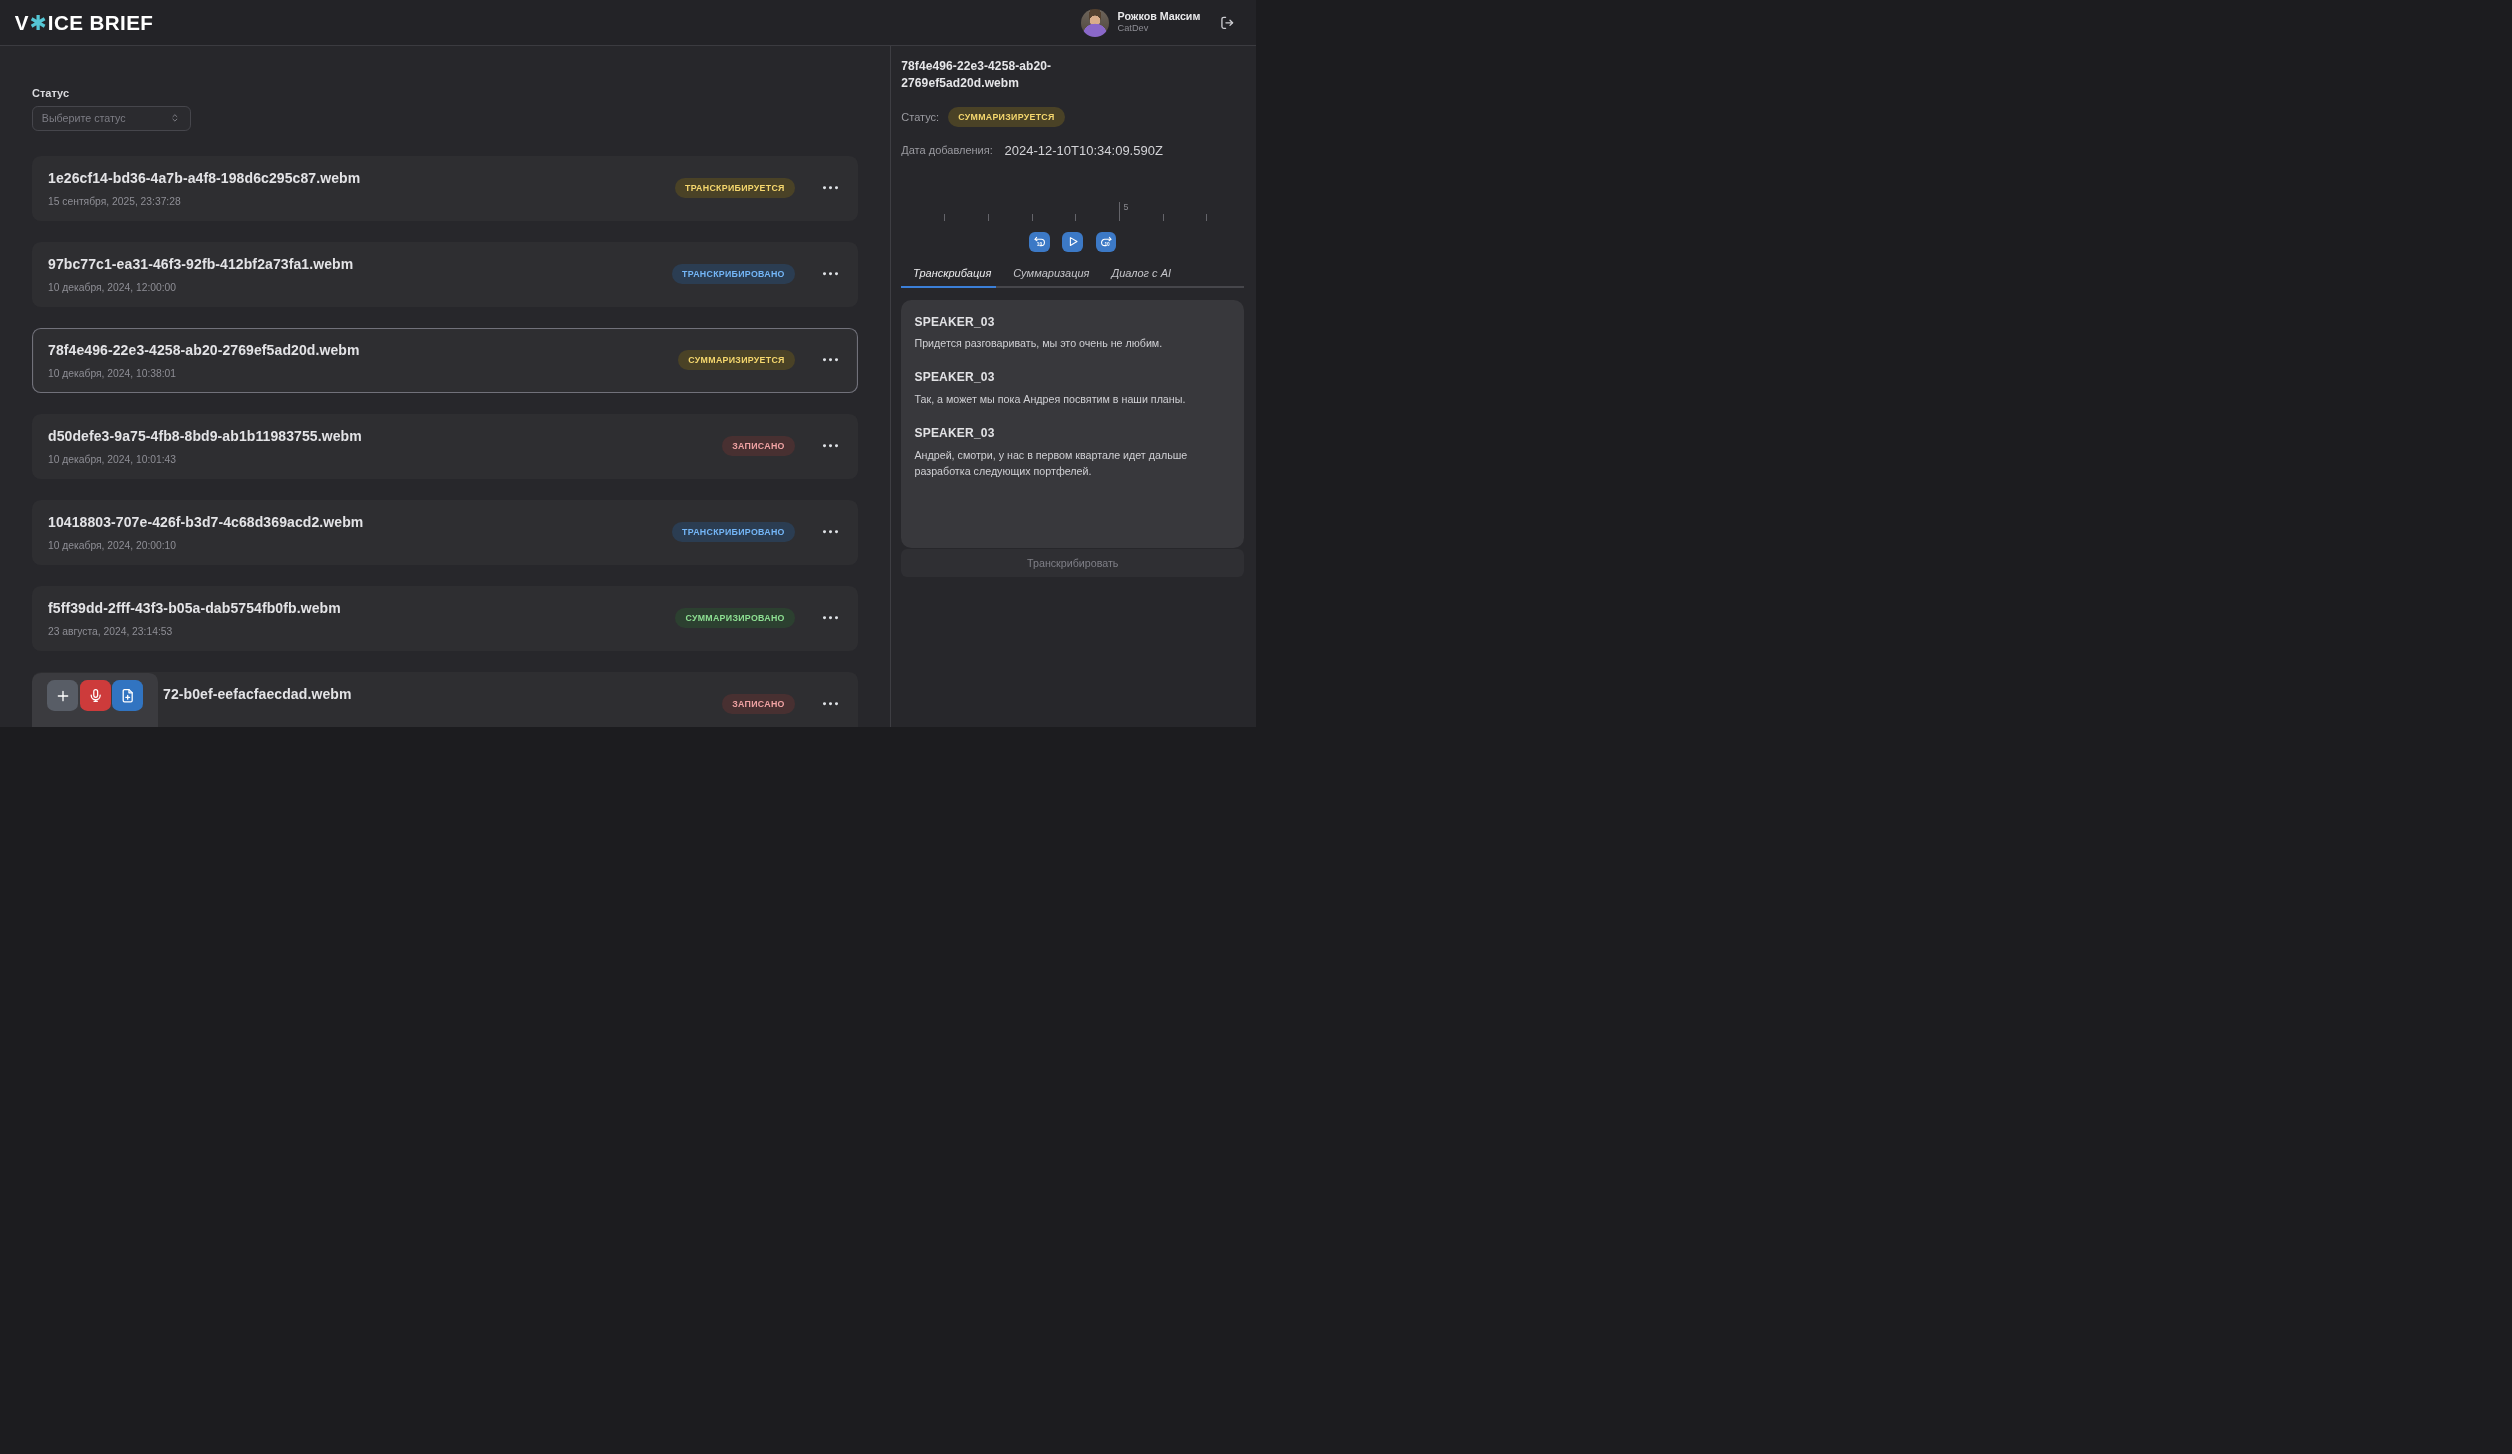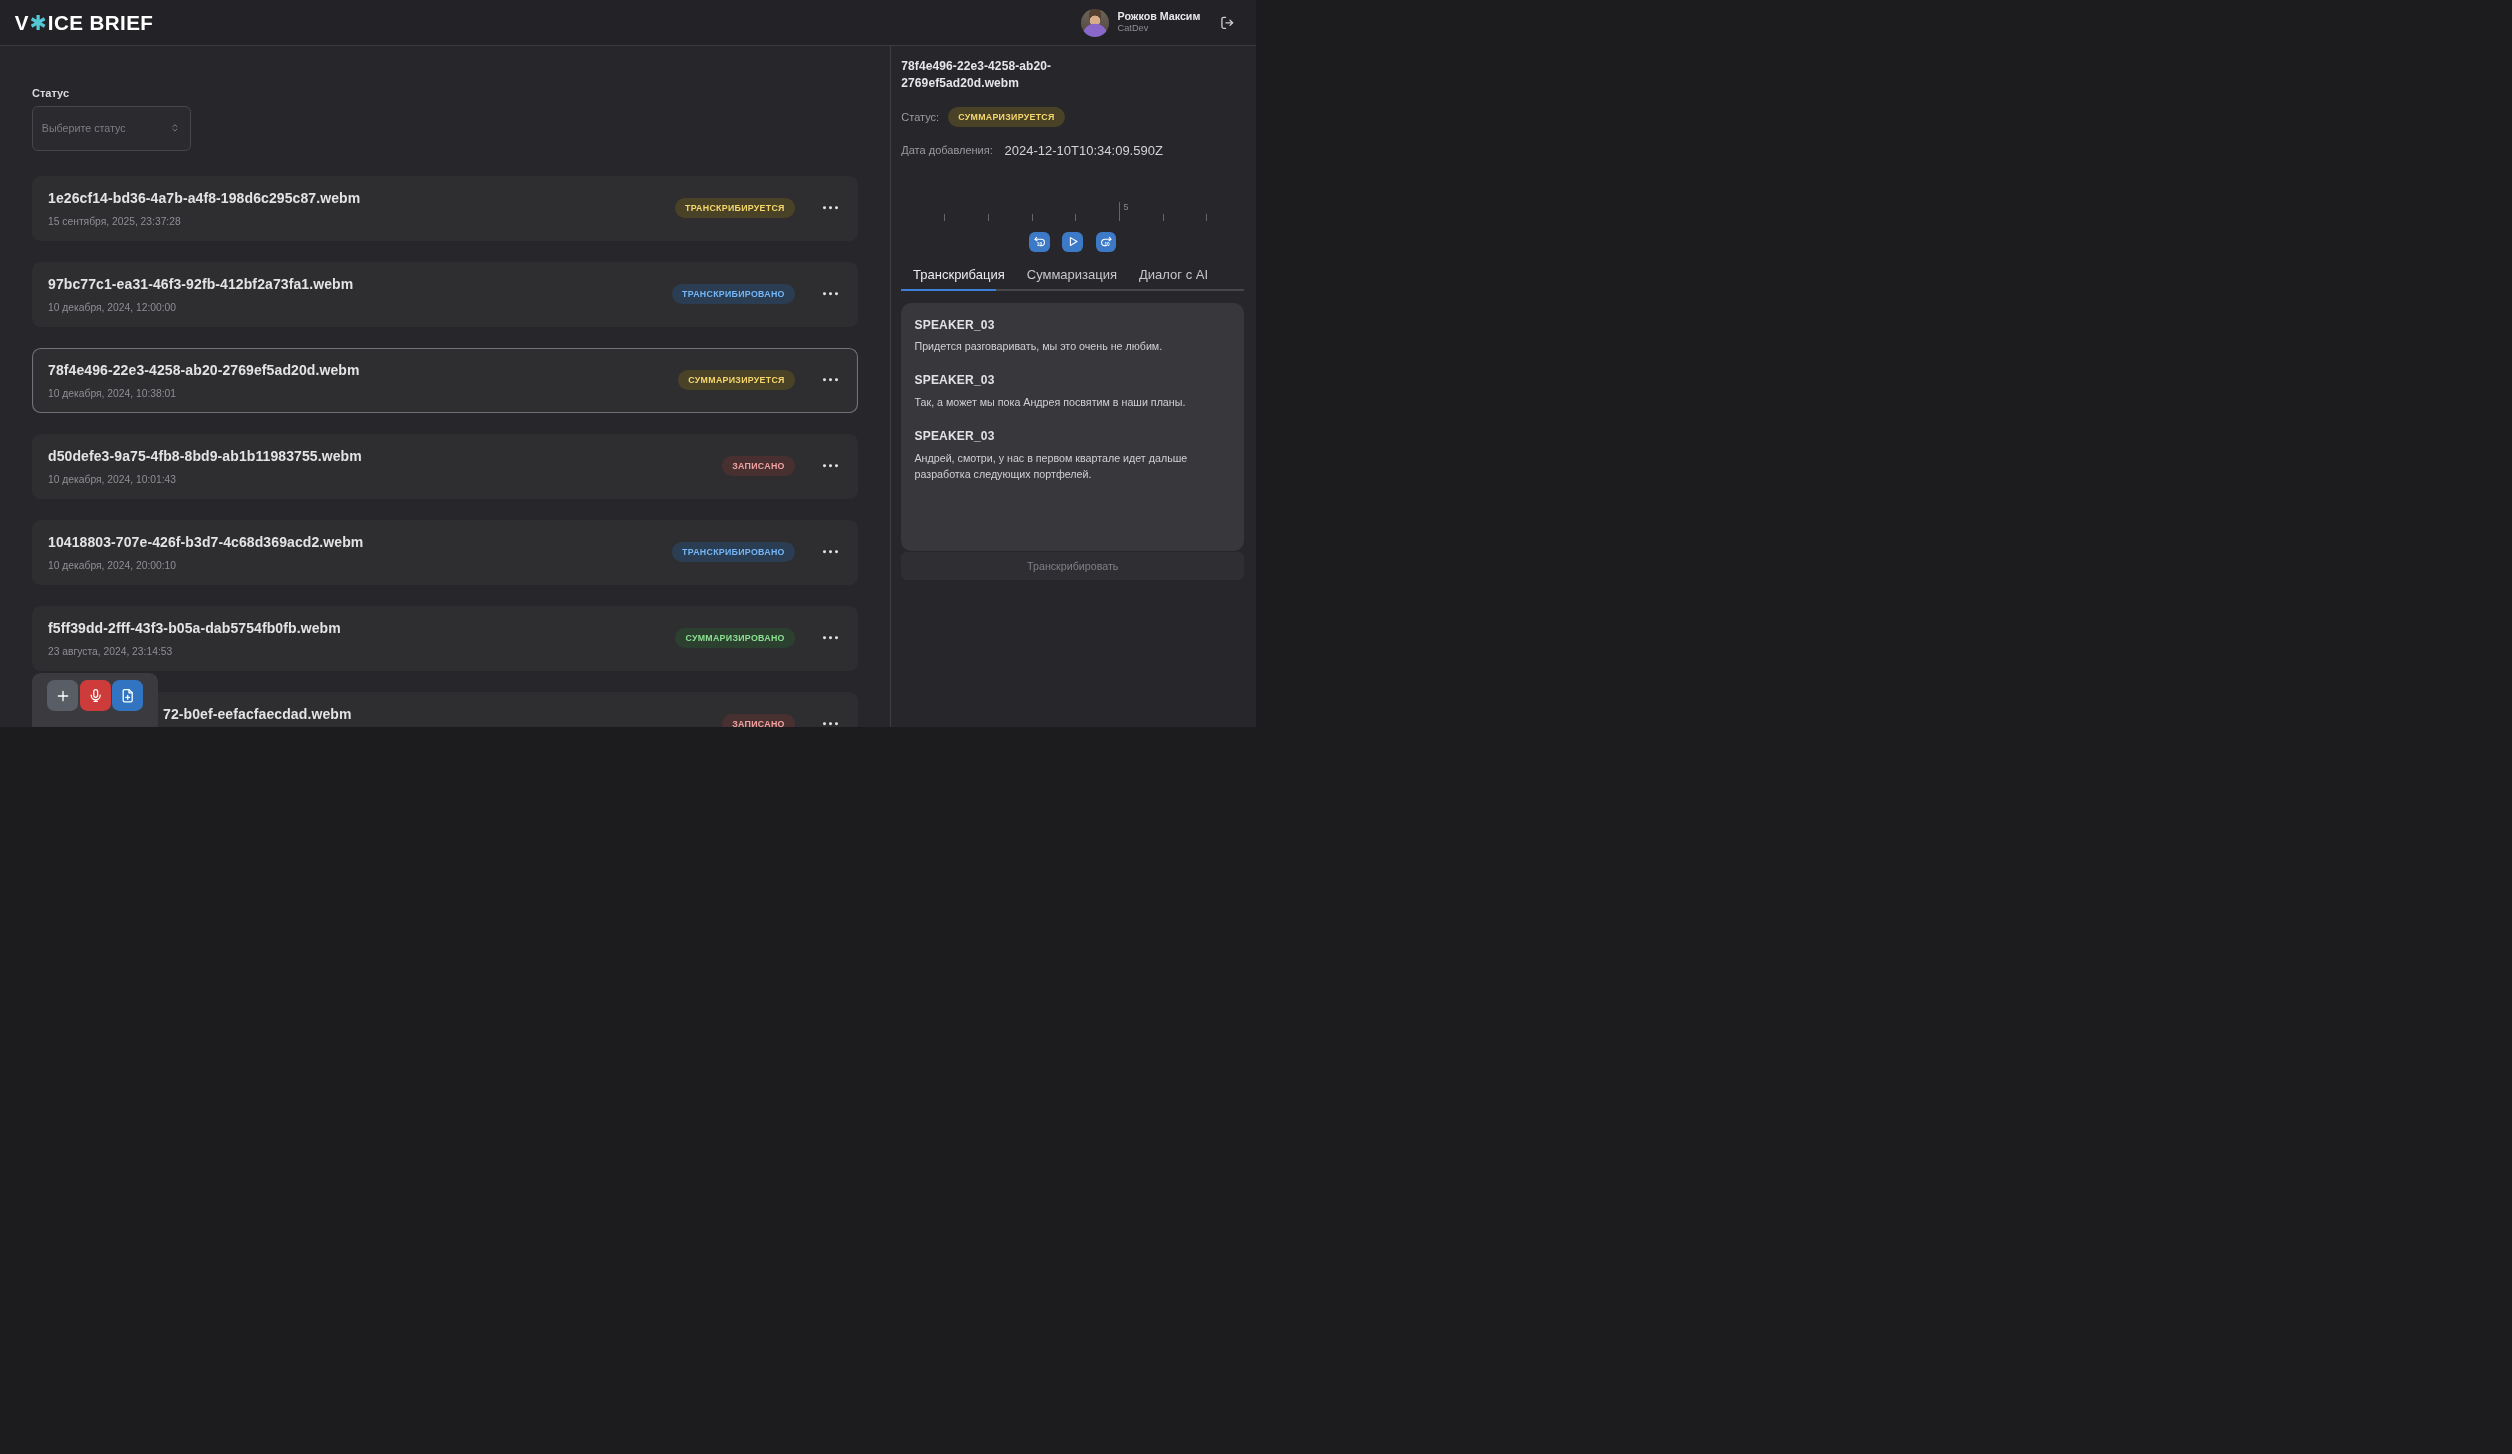--- a/index.html
+++ b/index.html
@@ -30,21 +30,21 @@
   .user-org  { font-size:9.2px; color:#8d8d94; }
   .logout-btn { background:none; border:none; cursor:pointer; margin-left:10.3px; display:flex; color:#cfcfd4; }
   
   .layout { display:flex; height:681px; }
   .main { position:relative; width:890px; flex:none; }
   .detail { flex:1; border-left:0.7px solid #3e3e43; padding:11.8px 11.8px 0 10.3px; }
   
   .filter { margin:41px 0 0 32px; }
   .filter-label { font-size:11px; color:#dadade;font-weight:bold; }
   .select {
-    margin-top:6.6px; width:159px; height:45px; border:0.7px solid #46464c; border-radius:5.9px;
+    margin-top:6.6px; width:159px; height:25px; border:0.7px solid #46464c; border-radius:5.9px;
     background:#2b2b2f; display:flex; align-items:center; justify-content:space-between;
     padding:0 8.8px; cursor:pointer;
   }
   .select-value { font-size:10.7px; color:#7d7d85; }
   .select .chev { color:#7d7d85; display:flex; }
   
   .file-list { margin:25px 32px 0 32px; display:flex; flex-direction:column; gap:21px; }
   .file-card {
     position:relative; height:65px; background:#2e2e31; border-radius:8.8px;
     padding:14.7px 16px; cursor:pointer; flex:none;
@@ -84,21 +84,21 @@
   .ruler { margin-top:40px; height:23.5px; display:flex; align-items:flex-end; gap:43px; padding-left:43px; cursor:pointer; }
   .tick { position:relative; width:0.7px; height:7.3px; background:#64646a; flex:none; }
   .tick.major { height:19px; }
   .tick-label { position:absolute; left:4.4px; top:0; font-size:8.8px; color:#8a8a90; }
   
   .player { margin-top:10.3px; display:flex; justify-content:center; gap:12.5px; }
   .pbtn { width:20.6px; height:20.6px; border-radius:5.9px; border:none; background:#3c79c6; cursor:pointer;
           display:flex; align-items:center; justify-content:center; color:#fff; }
   
   .tabs { position:relative; margin-top:14.7px; display:flex; gap:22px; padding:0 0 9.5px 11.8px; }
-  .tab { font-size:13px; color:#c6c6cb; cursor:pointer; }
+  .tab { font-size:11px; color:#c6c6cb; cursor:pointer;font-style:italic; }
   .tab.active { color:#ececee; }
   .tabs-line { position:absolute; left:0; right:0; bottom:0; height:2.2px; background:#46464b; }
   .tabs-line-active { position:absolute; left:0; bottom:0; height:2.2px; width:95px; background:#3b7fd8; }
   
   .transcript { margin-top:11.8px; height:248px; background:#38383c; border-radius:10.3px; padding:14.7px 13.2px; overflow:hidden; }
   .entry { margin-bottom:19px; }
   .speaker { font-size:12px; font-weight:700; color:#e2e2e5; letter-spacing:0.2px; }
   .line { margin-top:6.6px; font-size:10.7px; color:#d0d0d4; line-height:1.5; max-width:316px; }
   .transcribe-btn {
     margin-top:1px; width:100%; height:28px; border:none; border-radius:5.9px;

